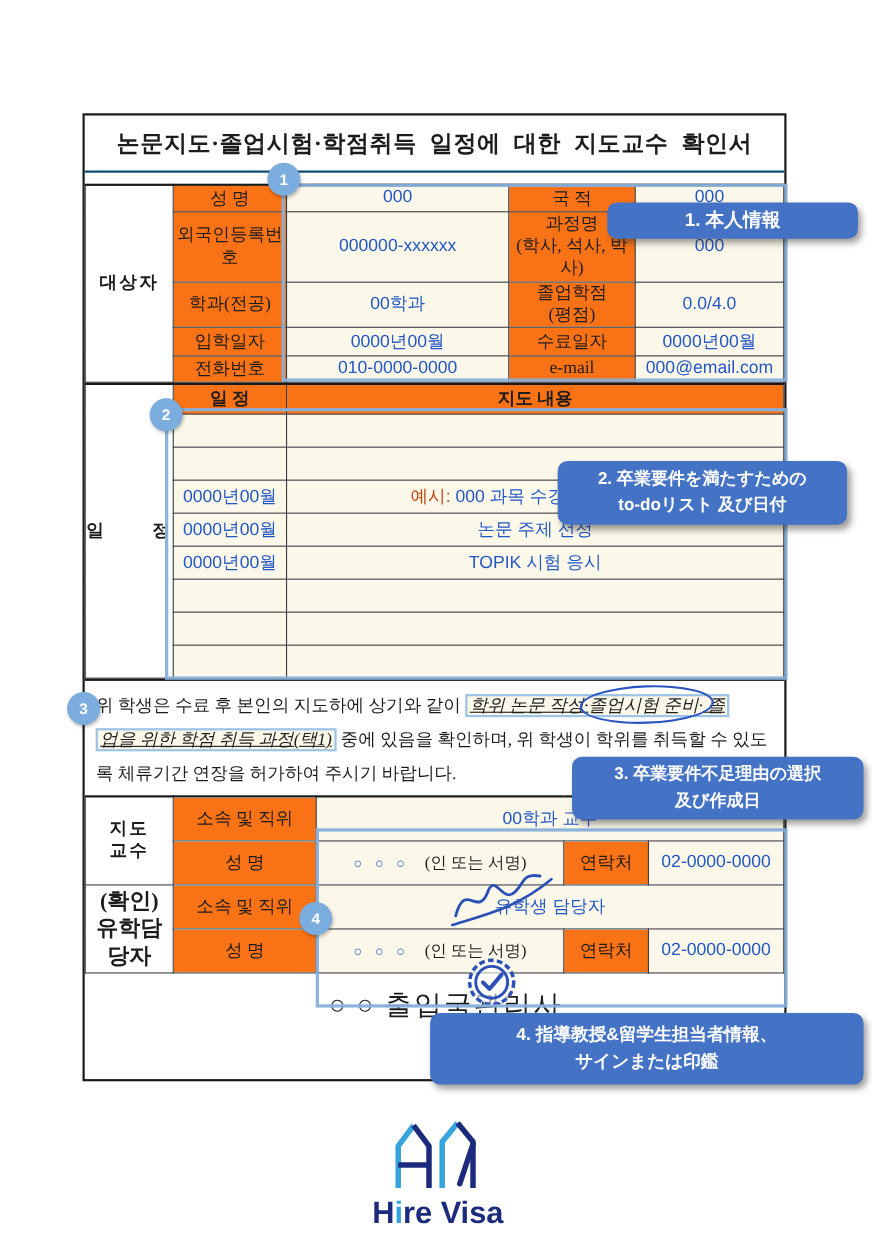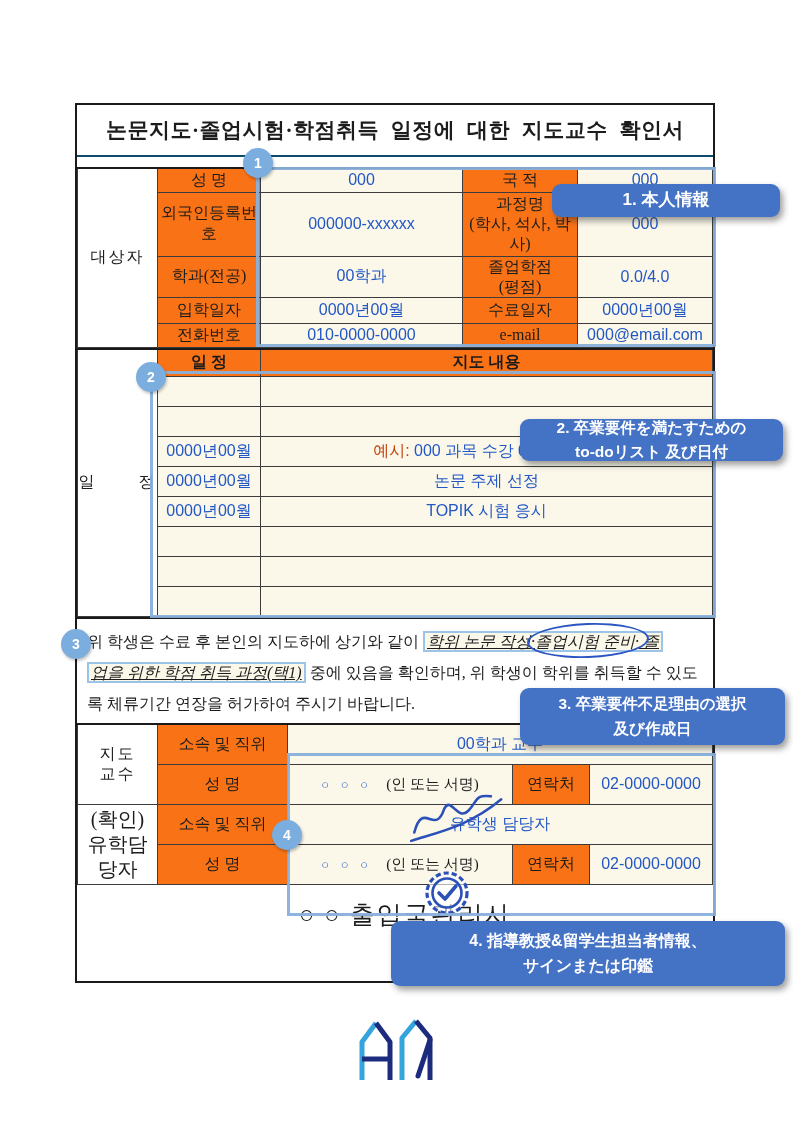--- a/index.html
+++ b/index.html
@@ -10,21 +10,21 @@
   .title{height:50px;border-bottom:2px solid #0c4a6e;display:flex;align-items:center;justify-content:center;
          font-size:21px;font-weight:bold;letter-spacing:.5px;word-spacing:6px;}
   table.tbl{border-collapse:collapse;table-layout:fixed;width:635px;}
   table.tbl td{border:1px solid #3c3c3c;text-align:center;vertical-align:middle;
                font-size:16px;padding:0;overflow:hidden;}
   .mt10{margin-top:10px;border-top:2px solid #1a1a1a;}
   .sep-top{border-top:2px solid #1a1a1a;}
   .lbl{background:#f97316;}
   .val{background:#fbf7e9;color:#2257c4;font-family:"Liberation Sans","DejaVu Sans",sans-serif;font-size:13.5px;}
   .pre{white-space:pre-line;line-height:1.25;}
-  .grp{font-size:17px;font-weight:normal;letter-spacing:2px;background:#fff;}
+  .grp{font-size:17px;font-weight:bold;letter-spacing:2px;background:#fff;}
   .sched-content{text-align:left;padding-left:52px;}
   .red{color:#c2410c;}
   .statement{padding:7px 6px 4px 10px;font-size:16px;line-height:31px;}
   .sline{white-space:nowrap;}
   .hl{background:#fbf7e9;border:2px solid #9cc3e8;font-style:italic;text-decoration:underline;
       padding:0 2px;color:#1c1c1c;}
   .circ-wrap{position:relative;display:inline-block;}
   .circ-wrap::after{content:"";position:absolute;left:-8px;right:-10px;top:-3px;bottom:-1px;
       border:2.5px solid #2b55c0;border-radius:50%;transform:rotate(-2deg);pointer-events:none;}
   .date-area{height:42px;position:relative;}
@@ -213,21 +213,21 @@
   <div class="obox" style="left:287px;top:753px;width:429px;height:163px"></div>
 
   <div class="ncircle" style="left:243px;top:148px">1</div>
   <div class="ncircle" style="left:136px;top:362px">2</div>
   <div class="ncircle" style="left:61px;top:629px">3</div>
   <div class="ncircle" style="left:272px;top:820px">4</div>
 
   <div class="badge" style="left:552px;top:184px;width:228px;height:33px;font-size:17px">
     <span>1. 本人情報</span>
   </div>
-  <div class="badge" style="left:520px;top:419px;width:263px;height:42px;font-size:15.5px">
+  <div class="badge" style="left:507px;top:419px;width:263px;height:58px;font-size:15.5px">
     <span>2. 卒業要件を満たすための</span>
     <span>to-doリスト 及び日付</span>
   </div>
   <div class="badge" style="left:520px;top:688px;width:265px;height:57px;font-size:15.5px">
     <span>3. 卒業要件不足理由の選択</span>
     <span>及び作成日</span>
   </div>
   <div class="badge" style="left:391px;top:921px;width:394px;height:65px;font-size:16px">
     <span>4. 指導教授&amp;留学生担当者情報、</span>
     <span>サインまたは印鑑</span>
@@ -246,15 +246,16 @@
 
   <div class="logo">
     <svg width="96" height="68" viewBox="0 0 96 68">
       <path d="M12 66 L12 28 L26 9" fill="none" stroke="#35a3dc" stroke-width="5" stroke-linejoin="round"></path>
       <path d="M26 9 L40 28 L40 66" fill="none" stroke="#1c2b7d" stroke-width="5" stroke-linejoin="round"></path>
       <path d="M12 45 L40 45" fill="none" stroke="#1c2b7d" stroke-width="5"></path>
       <path d="M52 66 L52 24 L66 7" fill="none" stroke="#35a3dc" stroke-width="5" stroke-linejoin="round"></path>
       <path d="M66 7 L80 24 L80 66" fill="none" stroke="#1c2b7d" stroke-width="5" stroke-linejoin="round"></path>
       <path d="M80 26 L68 62" fill="none" stroke="#1c2b7d" stroke-width="5" stroke-linecap="round"></path>
     </svg>
+    <div class="logo-word"><span>H</span><span class="lt">i</span><span>re</span><span> </span><span>Visa</span></div>
   </div>
 
 </div>
 
 </body></html>

